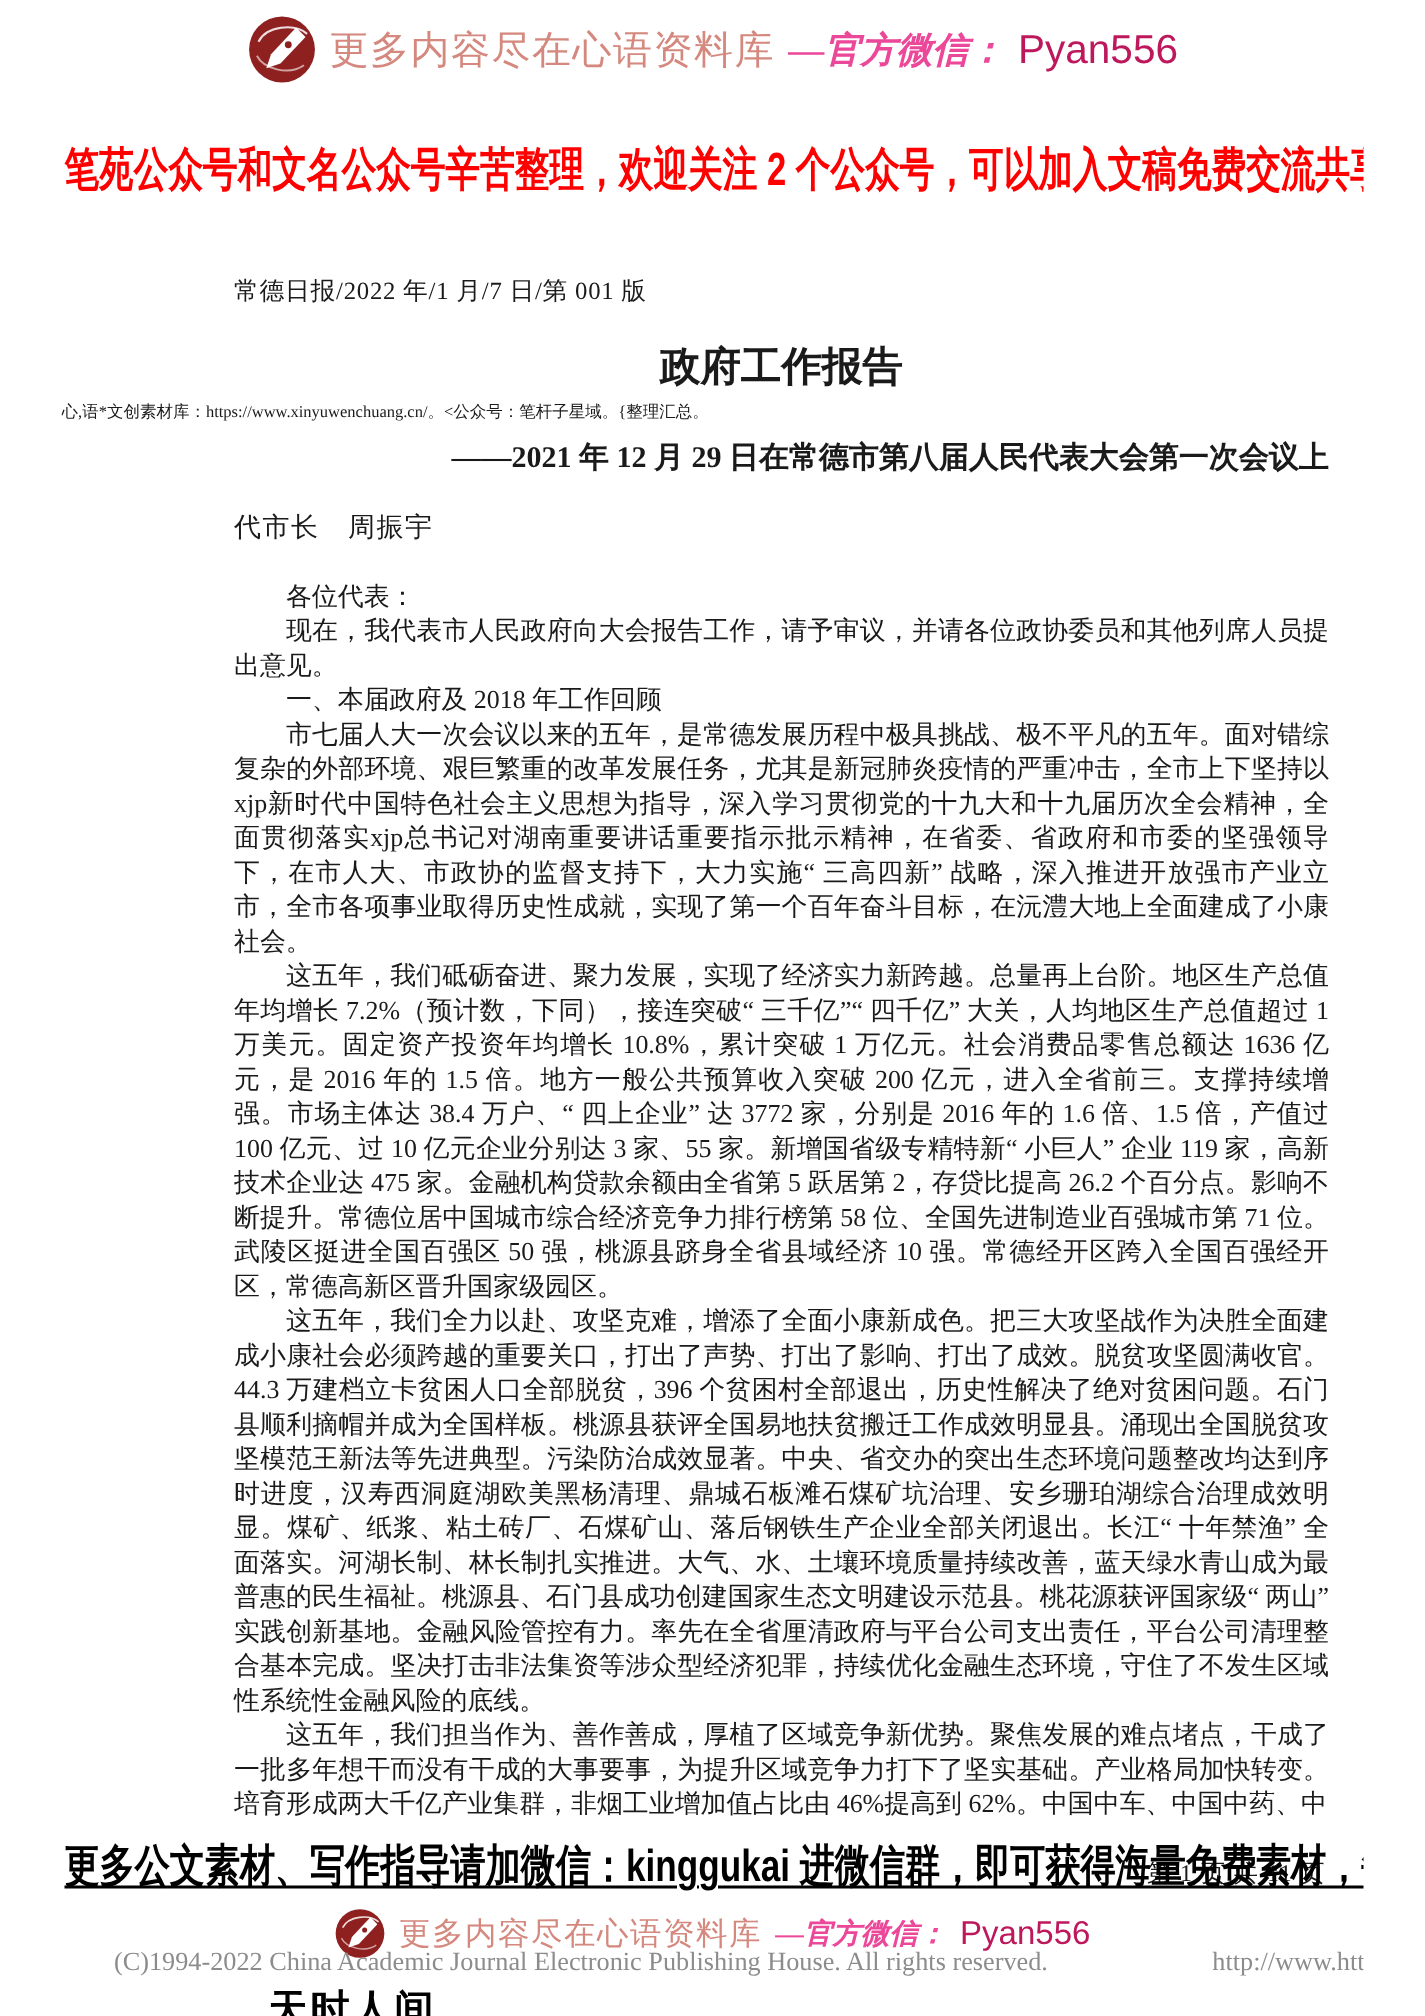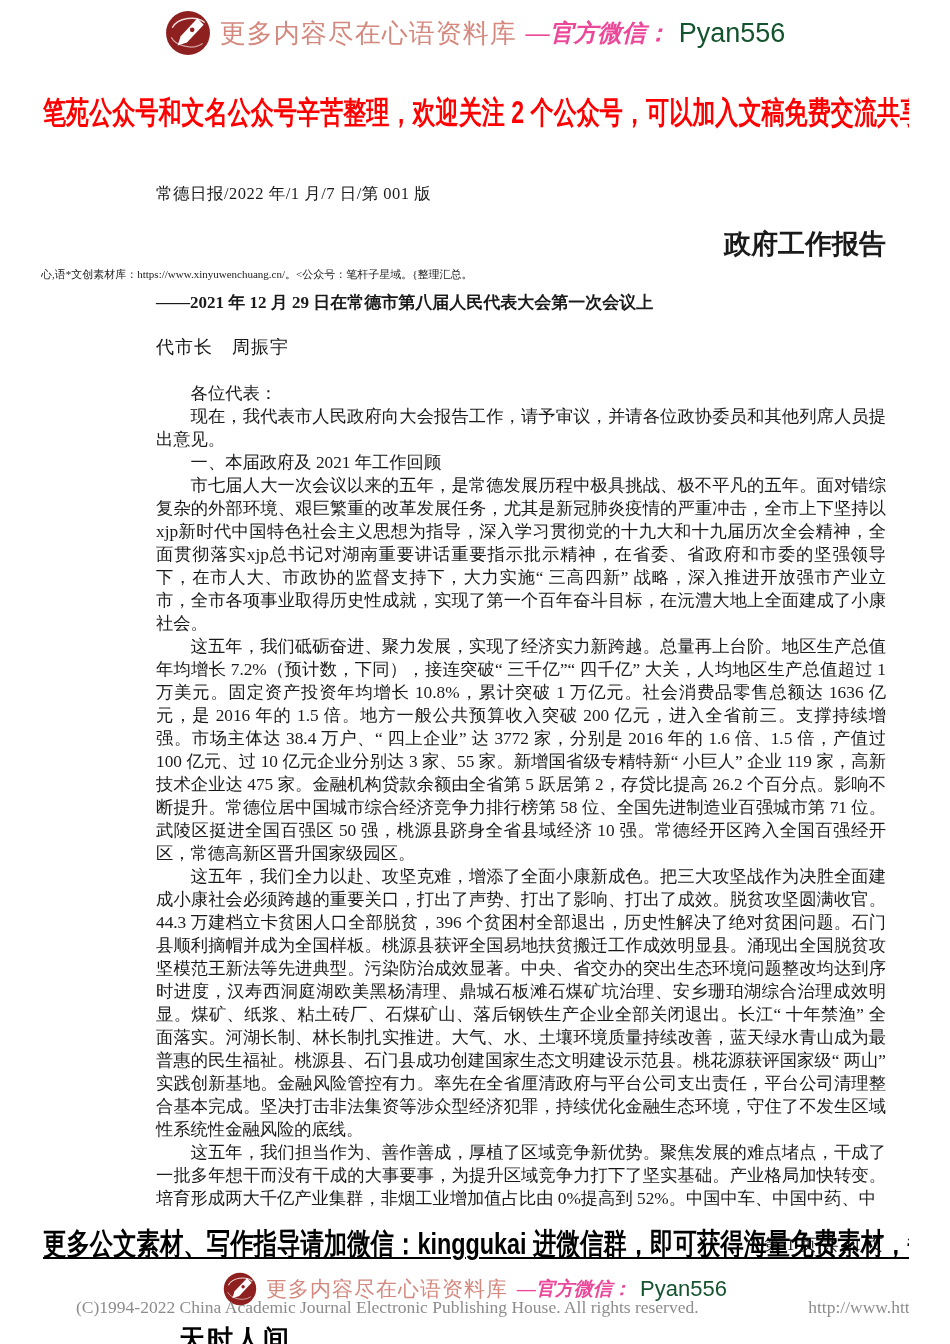--- a/index.html
+++ b/index.html
@@ -24,45 +24,45 @@
   .promo-bottom { top:1272px; }
   .promo .logo-wrap { display:inline-flex; }
   .promo-top .logo-wrap svg { width:46px; height:46px; }
   .promo-bottom .logo-wrap svg { width:34px; height:34px; }
   .promo .brand { color:#d4887e; letter-spacing:1px; }
   .promo-top .brand { font-size:26px; }
   .promo-bottom .brand { font-size:21px; }
   .promo .label { color:#ec4899; font-style:italic; font-weight:bold; }
   .promo-top .label { font-size:24px; }
   .promo-bottom .label { font-size:19px; }
-  .promo .wid { color:#14532d; font-family:"Liberation Sans","DejaVu Sans",sans-serif; }
+  .promo .wid { color:#be185d; font-family:"Liberation Sans","DejaVu Sans",sans-serif; }
   .promo-top .wid { font-size:27px; }
   .promo-bottom .wid { font-size:22px; }
 
   
   .red-banner {
     position:absolute; top:92px; left:2px;
     color:#fe0000;
     font-family:"Liberation Sans","DejaVu Sans",sans-serif;
     font-weight:bold;
     font-size:31px;
     white-space:nowrap;
     transform:scaleX(0.745);
     transform-origin:0 50%;
   }
 
   
   .doc { position:absolute; top:183px; left:115px; width:730px; }
   .source-line { font-size:16.5px; letter-spacing:0.5px; }
-  .doc-title { text-align:right; font-size:27px; font-weight:bold; margin-top:21px; }
+  .doc-title { text-align:center; font-size:27px; font-weight:bold; margin-top:21px; }
   .watermark-line {
     margin-left:-115px; margin-top:5px;
     font-size:11px; white-space:nowrap;
   }
-  .doc-subtitle { text-align:left; font-size:17px; font-weight:bold; margin-top:9px; white-space:nowrap; }
+  .doc-subtitle { text-align:right; font-size:20px; font-weight:bold; margin-top:9px; white-space:nowrap; }
   .doc-author { font-size:18px; margin-top:21px; letter-spacing:1px; }
   .doc-body { margin-top:23px; font-size:17.3px; line-height:23px; text-align:justify; }
   .doc-body p { text-indent:2em; margin:0; }
   .page-indicator { text-align:right; font-size:16px; margin-top:25px; padding-right:2px; letter-spacing:1px; }
 
   
   .black-banner {
     position:absolute; top:1224px; left:2px;
     color:#000;
     font-family:"Liberation Sans","DejaVu Sans",sans-serif;
@@ -115,25 +115,25 @@
 
   <div class="doc">
     <div class="source-line">常德日报/2022 年/1 月/7 日/第 001 版</div>
     <h1 class="doc-title">政府工作报告</h1>
     <div class="watermark-line">心,语*文创素材库：https://www.xinyuwenchuang.cn/。&lt;公众号：笔杆子星域。{整理汇总。</div>
     <h2 class="doc-subtitle">——2021 年 12 月 29 日在常德市第八届人民代表大会第一次会议上</h2>
     <div class="doc-author">代市长　周振宇</div>
     <div class="doc-body">
         <p>各位代表：</p>
         <p>现在，我代表市人民政府向大会报告工作，请予审议，并请各位政协委员和其他列席人员提出意见。</p>
-        <p>一、本届政府及 2021 年工作回顾</p>
+        <p>一、本届政府及 2018 年工作回顾</p>
         <p>市七届人大一次会议以来的五年，是常德发展历程中极具挑战、极不平凡的五年。面对错综复杂的外部环境、艰巨繁重的改革发展任务，尤其是新冠肺炎疫情的严重冲击，全市上下坚持以xjp新时代中国特色社会主义思想为指导，深入学习贯彻党的十九大和十九届历次全会精神，全面贯彻落实xjp总书记对湖南重要讲话重要指示批示精神，在省委、省政府和市委的坚强领导下，在市人大、市政协的监督支持下，大力实施“ 三高四新” 战略，深入推进开放强市产业立市，全市各项事业取得历史性成就，实现了第一个百年奋斗目标，在沅澧大地上全面建成了小康社会。</p>
         <p>这五年，我们砥砺奋进、聚力发展，实现了经济实力新跨越。总量再上台阶。地区生产总值年均增长 7.2%（预计数，下同），接连突破“ 三千亿”“ 四千亿” 大关，人均地区生产总值超过 1 万美元。固定资产投资年均增长 10.8%，累计突破 1 万亿元。社会消费品零售总额达 1636 亿元，是 2016 年的 1.5 倍。地方一般公共预算收入突破 200 亿元，进入全省前三。支撑持续增强。市场主体达 38.4 万户、“ 四上企业” 达 3772 家，分别是 2016 年的 1.6 倍、1.5 倍，产值过 100 亿元、过 10 亿元企业分别达 3 家、55 家。新增国省级专精特新“ 小巨人” 企业 119 家，高新技术企业达 475 家。金融机构贷款余额由全省第 5 跃居第 2，存贷比提高 26.2 个百分点。影响不断提升。常德位居中国城市综合经济竞争力排行榜第 58 位、全国先进制造业百强城市第 71 位。武陵区挺进全国百强区 50 强，桃源县跻身全省县域经济 10 强。常德经开区跨入全国百强经开区，常德高新区晋升国家级园区。</p>
         <p>这五年，我们全力以赴、攻坚克难，增添了全面小康新成色。把三大攻坚战作为决胜全面建成小康社会必须跨越的重要关口，打出了声势、打出了影响、打出了成效。脱贫攻坚圆满收官。44.3 万建档立卡贫困人口全部脱贫，396 个贫困村全部退出，历史性解决了绝对贫困问题。石门县顺利摘帽并成为全国样板。桃源县获评全国易地扶贫搬迁工作成效明显县。涌现出全国脱贫攻坚模范王新法等先进典型。污染防治成效显著。中央、省交办的突出生态环境问题整改均达到序时进度，汉寿西洞庭湖欧美黑杨清理、鼎城石板滩石煤矿坑治理、安乡珊珀湖综合治理成效明显。煤矿、纸浆、粘土砖厂、石煤矿山、落后钢铁生产企业全部关闭退出。长江“ 十年禁渔” 全面落实。河湖长制、林长制扎实推进。大气、水、土壤环境质量持续改善，蓝天绿水青山成为最普惠的民生福祉。桃源县、石门县成功创建国家生态文明建设示范县。桃花源获评国家级“ 两山” 实践创新基地。金融风险管控有力。率先在全省厘清政府与平台公司支出责任，平台公司清理整合基本完成。坚决打击非法集资等涉众型经济犯罪，持续优化金融生态环境，守住了不发生区域性系统性金融风险的底线。</p>
-        <p>这五年，我们担当作为、善作善成，厚植了区域竞争新优势。聚焦发展的难点堵点，干成了一批多年想干而没有干成的大事要事，为提升区域竞争力打下了坚实基础。产业格局加快转变。培育形成两大千亿产业集群，非烟工业增加值占比由 0%提高到 52%。中国中车、中国中药、中</p>
+        <p>这五年，我们担当作为、善作善成，厚植了区域竞争新优势。聚焦发展的难点堵点，干成了一批多年想干而没有干成的大事要事，为提升区域竞争力打下了坚实基础。产业格局加快转变。培育形成两大千亿产业集群，非烟工业增加值占比由 46%提高到 62%。中国中车、中国中药、中</p>
       </div>
     <div class="page-indicator">第 1 页 共 11 页</div>
   </div>
 
   <div class="black-banner">更多公文素材、写作指导请加微信：kinggukai 进微信群，即可获得海量免费素材，每日更新</div>
 
   <div class="promo promo-bottom">
     <span class="logo-wrap">
       <svg viewBox="0 0 44 44" aria-hidden="true">
         <circle cx="22" cy="22" r="21" fill="#8e2020"></circle>

